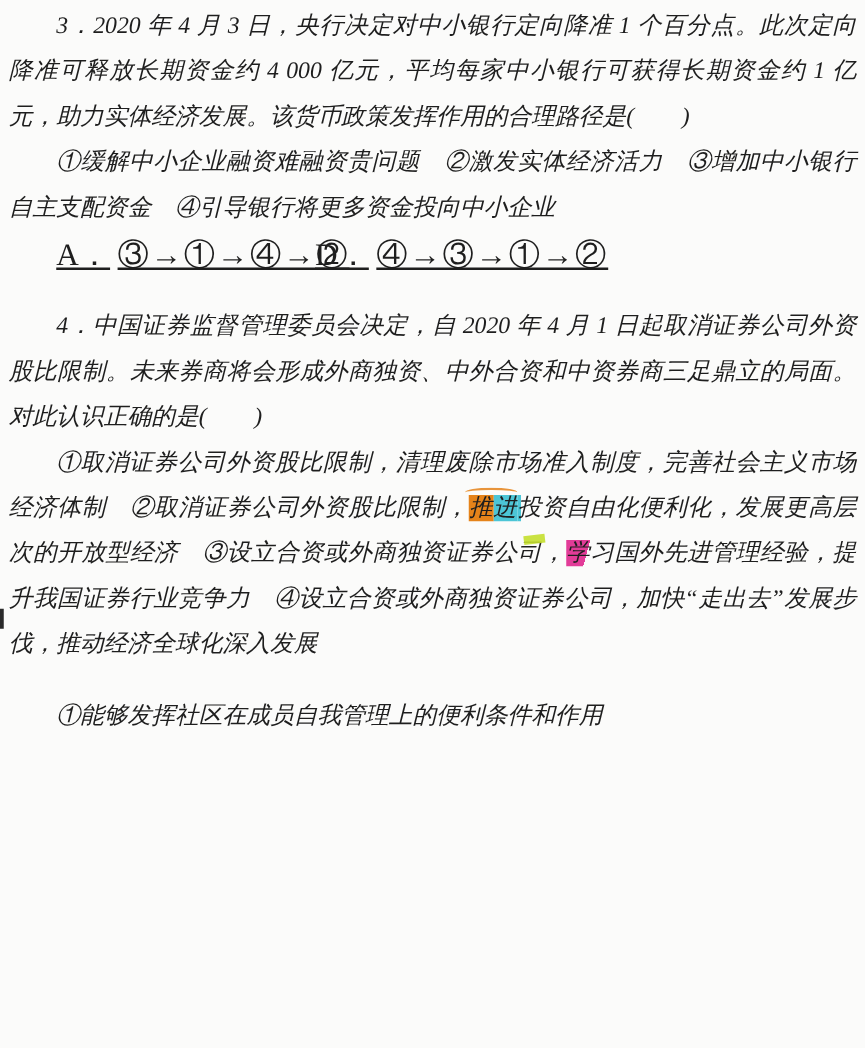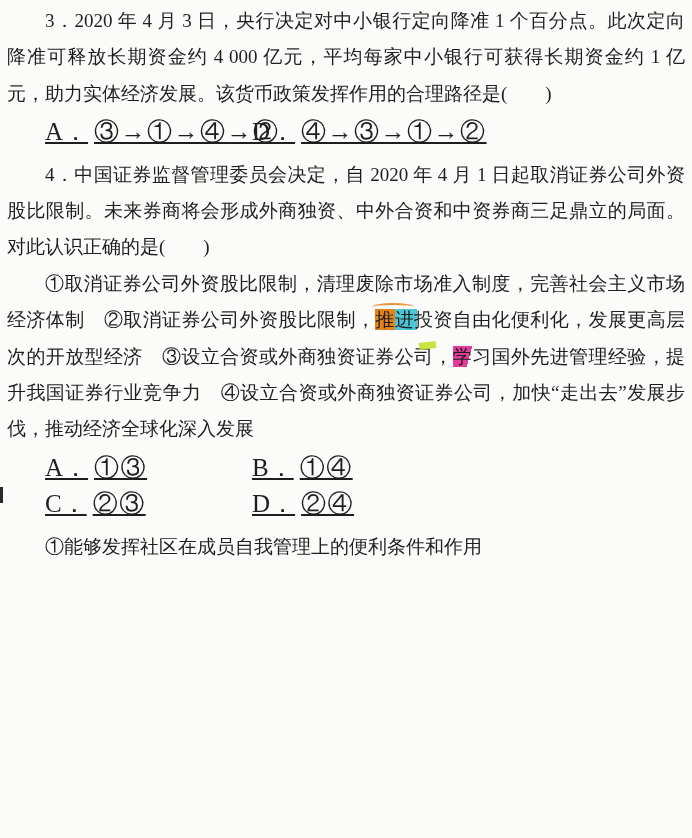--- a/index.html
+++ b/index.html
@@ -14,34 +14,35 @@
   .page {
     position:relative;
     width:692px; height:838px;
     padding:3px 7px 0 7px;
   }
   .para {
     font-size:19px;
     line-height:36.4px;
     text-align:justify;
     text-indent:2em;
+    font-style:italic;
   }
   .options {
     margin-top:2px;
     padding-left:38px;
     display:grid;
     grid-template-columns:207px 1fr;
     font-size:25px;
     line-height:36.4px;
     text-decoration:underline;
   }
   .option { white-space:nowrap; }
   .opt-label { margin-right:6px; }
   .seq { letter-spacing:1.5px; }
-  .question + .question { margin-top:6px; }
+  .question + .question { margin-top:20px; }
 
   
   .hl { position:relative; }
   .hl-orange { background:var(--hl-orange, #e5831a); }
   .hl-orange::before {
     content:""; position:absolute; top:-6px; left:-3px;
     width:42px; height:6px;
     border-top:2px solid var(--hl-orange, #e5831a);
     border-radius:60%;
     opacity:.85;
@@ -68,34 +69,29 @@
 </style>
 </head>
 <body style="background: rgb(251, 251, 250); color: rgb(30, 30, 30);">
 
 <div class="page">
 
   <div class="scan-artifact"></div>
 
   <section class="question">
     <p class="para">3．2020 年 4 月 3 日，央行决定对中小银行定向降准 1 个百分点。此次定向降准可释放长期资金约 4 000 亿元，平均每家中小银行可获得长期资金约 1 亿元，助力实体经济发展。该货币政策发挥作用的合理路径是(　　)</p>
+    <p class="para">①缓解中小企业融资难融资贵问题　②激发实体经济活力　③增加中小银行自主支配资金　④引导银行将更多资金投向中小企业</p>
     <div class="options">
       <div class="option"><span class="opt-label">A．</span><span class="opt-text seq">③→①→④→②</span></div>
       <div class="option"><span class="opt-label">D．</span><span class="opt-text seq">④→③→①→②</span></div>
     </div>
   </section>
 
   <section class="question">
     <p class="para">4．中国证券监督管理委员会决定，自 2020 年 4 月 1 日起取消证券公司外资股比限制。未来券商将会形成外商独资、中外合资和中资券商三足鼎立的局面。对此认识正确的是(　　)</p>
     <p class="para"><span>①取消证券公司外资股比限制，清理废除市场准入制度，完善社会主义市场经济体制　②取消证券公司外资股比限制，</span><span class="hl hl-orange">推</span><span class="hl hl-cyan">进</span><span class="hl hl-cyan-light">投</span><span>资自由化便利化，发展更高层次的开放型经济　③设立合资或外商独资证券公</span><span class="hl hl-yellow">司</span><span>，</span><span class="hl hl-magenta">学</span><span>习国外先进管理经验，提升我国证券行业竞争力　④设立合资或外商独资证券公司，加快“走出去”发展步伐，推动经济全球化深入发展</span></p>
-    <div class="options">
-      <div class="option"><span class="opt-label">A．</span><span class="opt-text seq">①③</span></div>
-      <div class="option"><span class="opt-label">B．</span><span class="opt-text seq">①④</span></div>
-      <div class="option"><span class="opt-label">C．</span><span class="opt-text seq">②③</span></div>
-      <div class="option"><span class="opt-label">D．</span><span class="opt-text seq">②④</span></div>
-    </div>
   </section>
 
   <section class="question">
     <p class="para">①能够发挥社区在成员自我管理上的便利条件和作用</p>
   </section>
 
 </div>
 
 </body></html>

